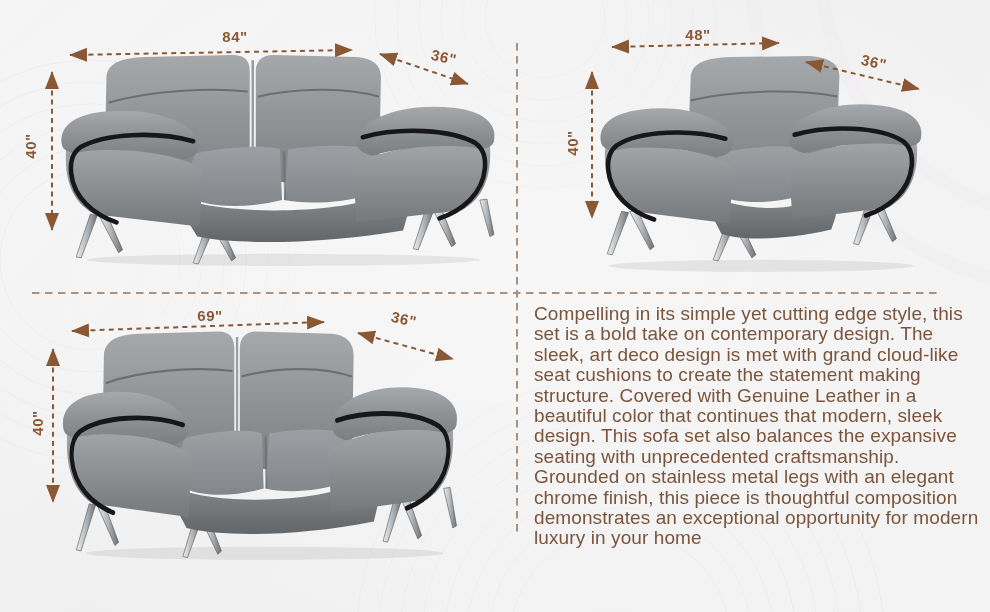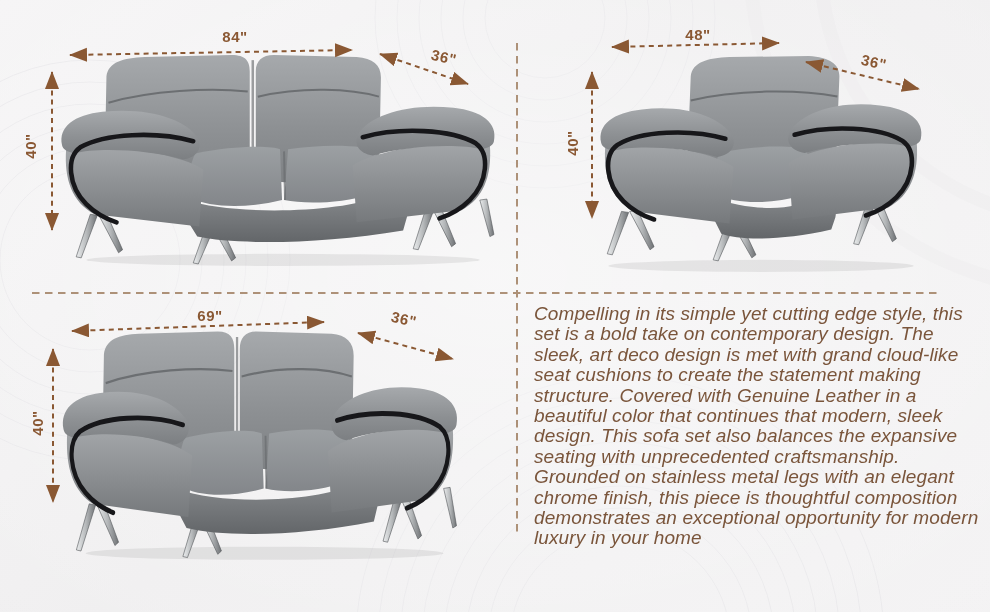--- a/index.html
+++ b/index.html
@@ -12,21 +12,21 @@
   svg{display:block;}
   .furniture{position:absolute;}
   .dim{
     position:absolute;color:#8a5833;font-weight:bold;font-size:15px;
     letter-spacing:0.6px;white-space:nowrap;transform:translate(-50%,-50%);
   }
   .dim.rot-v{transform:translate(-50%,-50%) rotate(-90deg);}
   .dim.rot-d{transform:translate(-50%,-50%) rotate(13deg);}
   .description{
     position:absolute;left:534px;top:304px;width:452px;
-    color:#7a553b;font-size:19px;line-height:20.4px;letter-spacing:0.1px;font-style:italic;
+    color:#7a553b;font-size:19px;line-height:20.4px;letter-spacing:0.1px;
   }
 </style>
 </head>
 <body>
 
 <svg class="layer" viewBox="0 0 990 612" aria-hidden="true">
   <g fill="none" stroke="#e6e5e8" stroke-width="1" opacity="0.75">
     <g>
       <circle cx="545" cy="18" r="60"></circle>
         <circle cx="545" cy="18" r="82"></circle>

